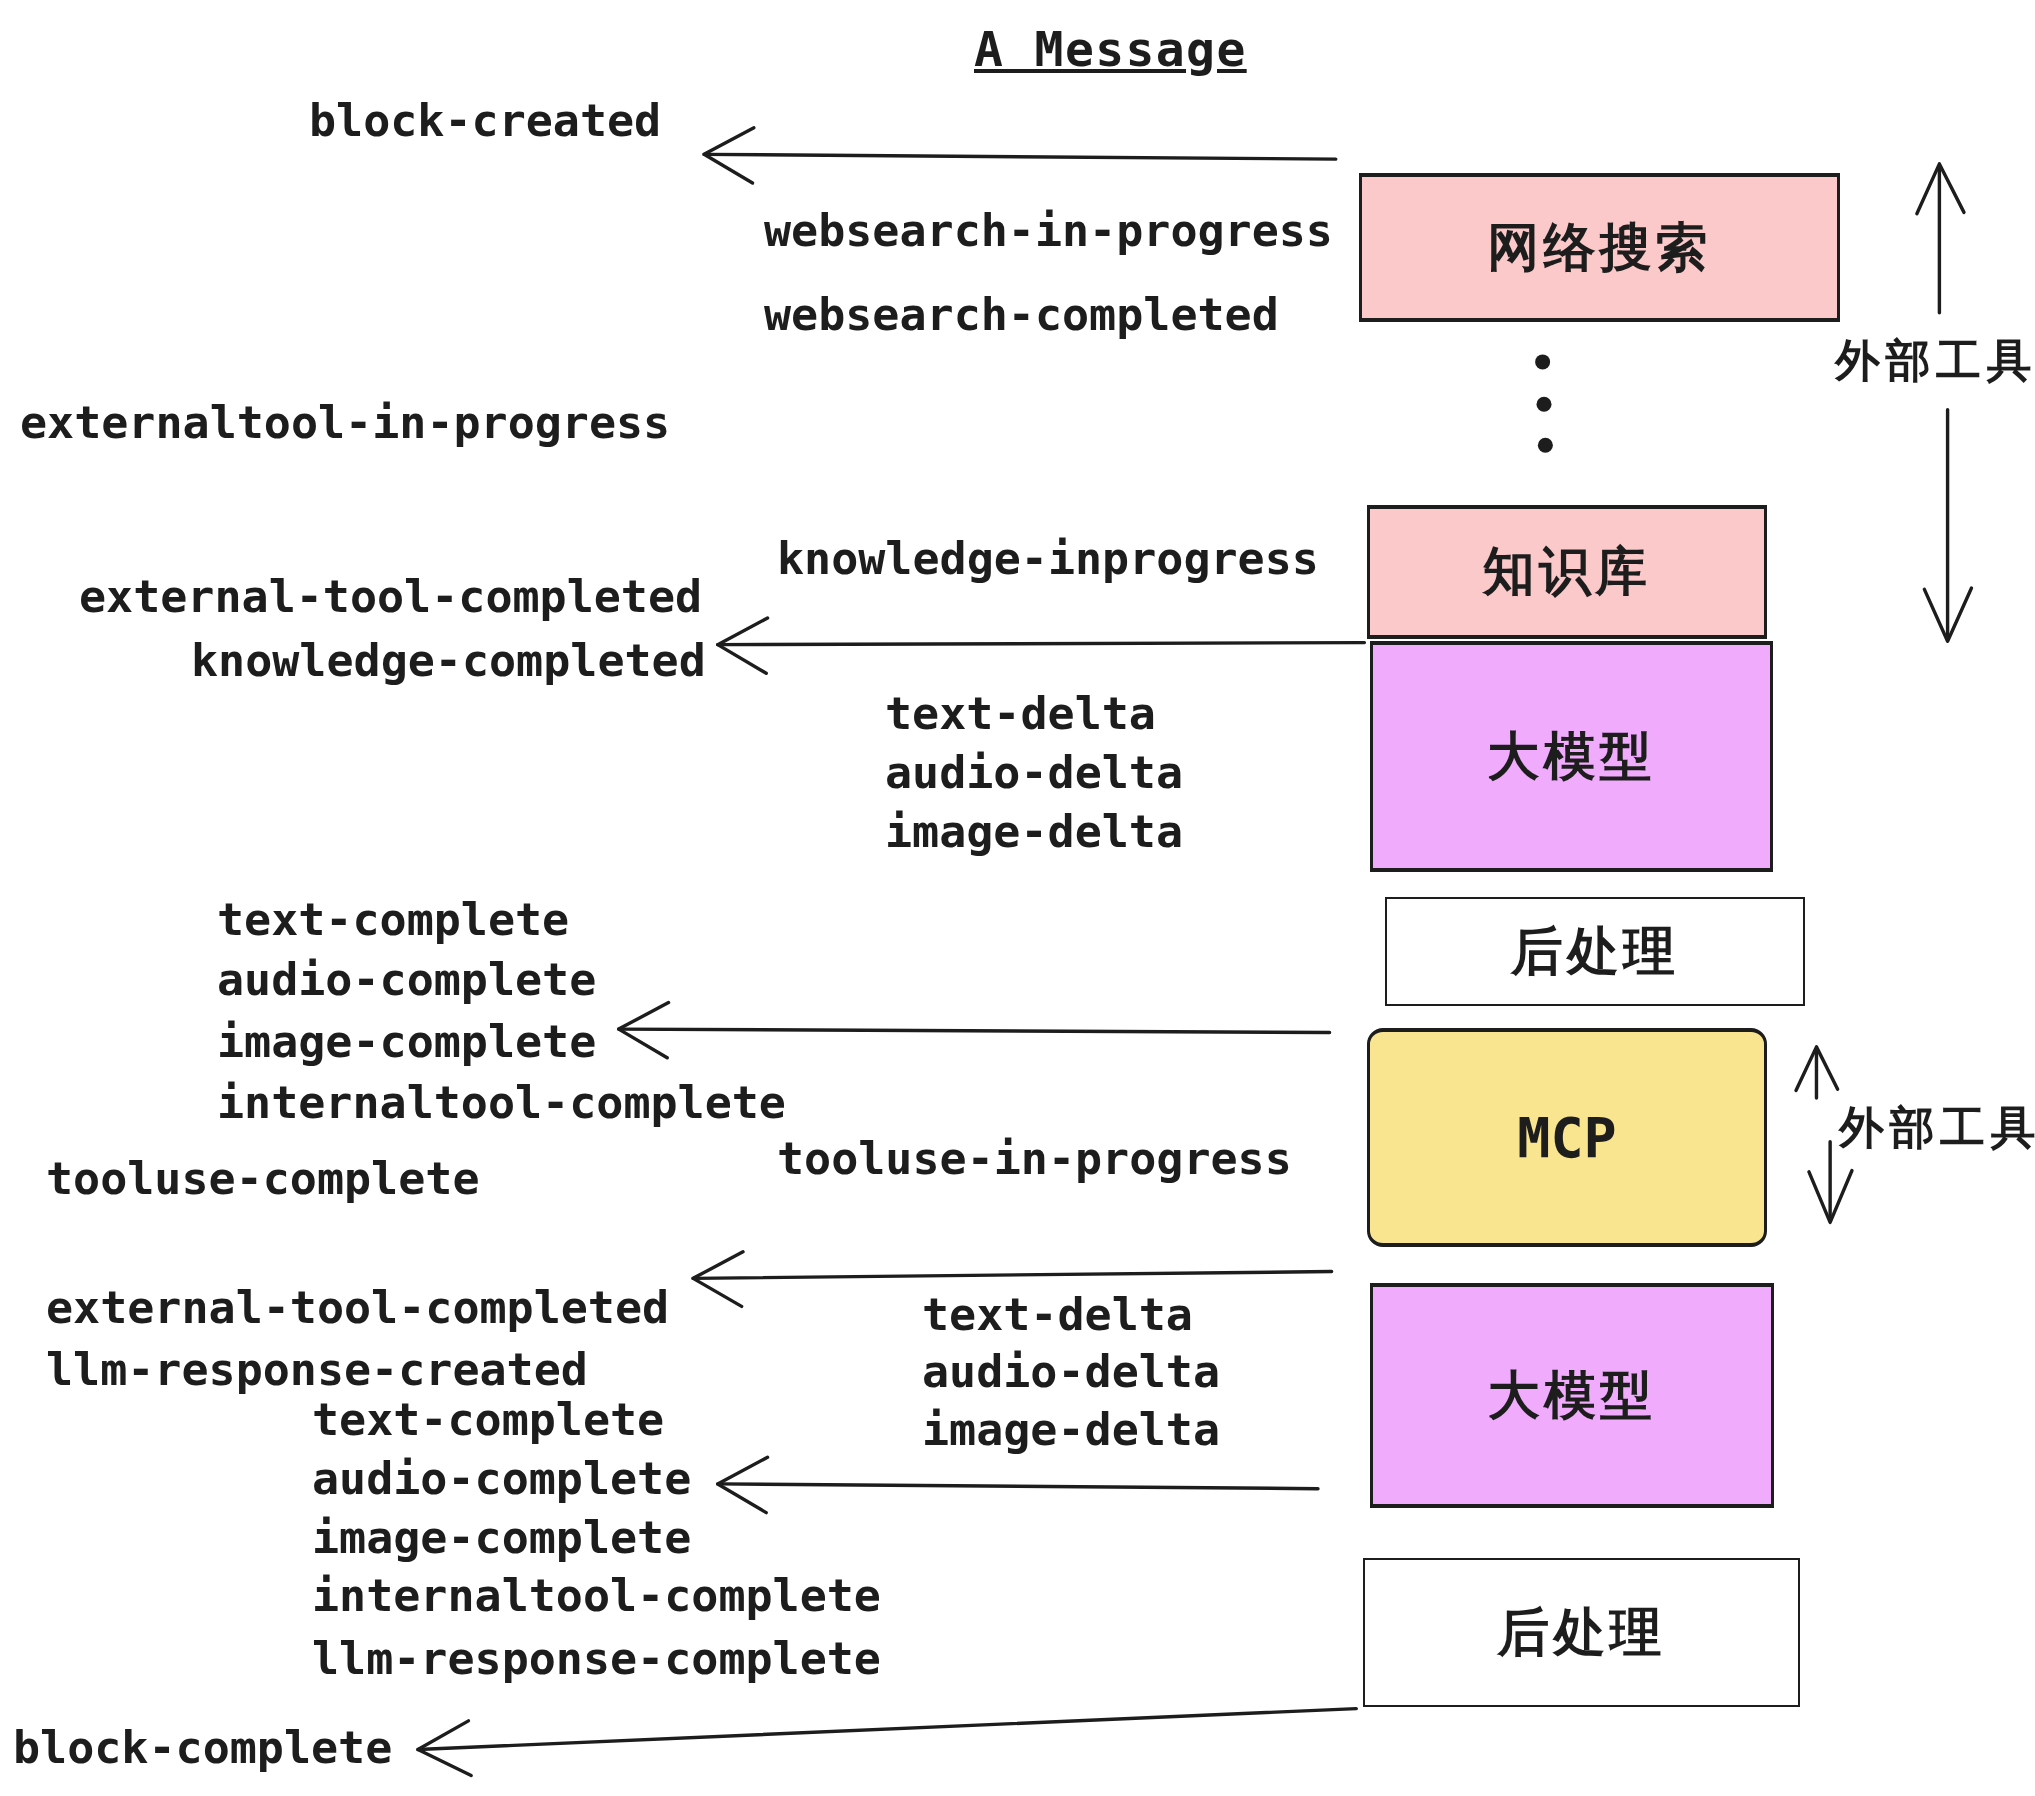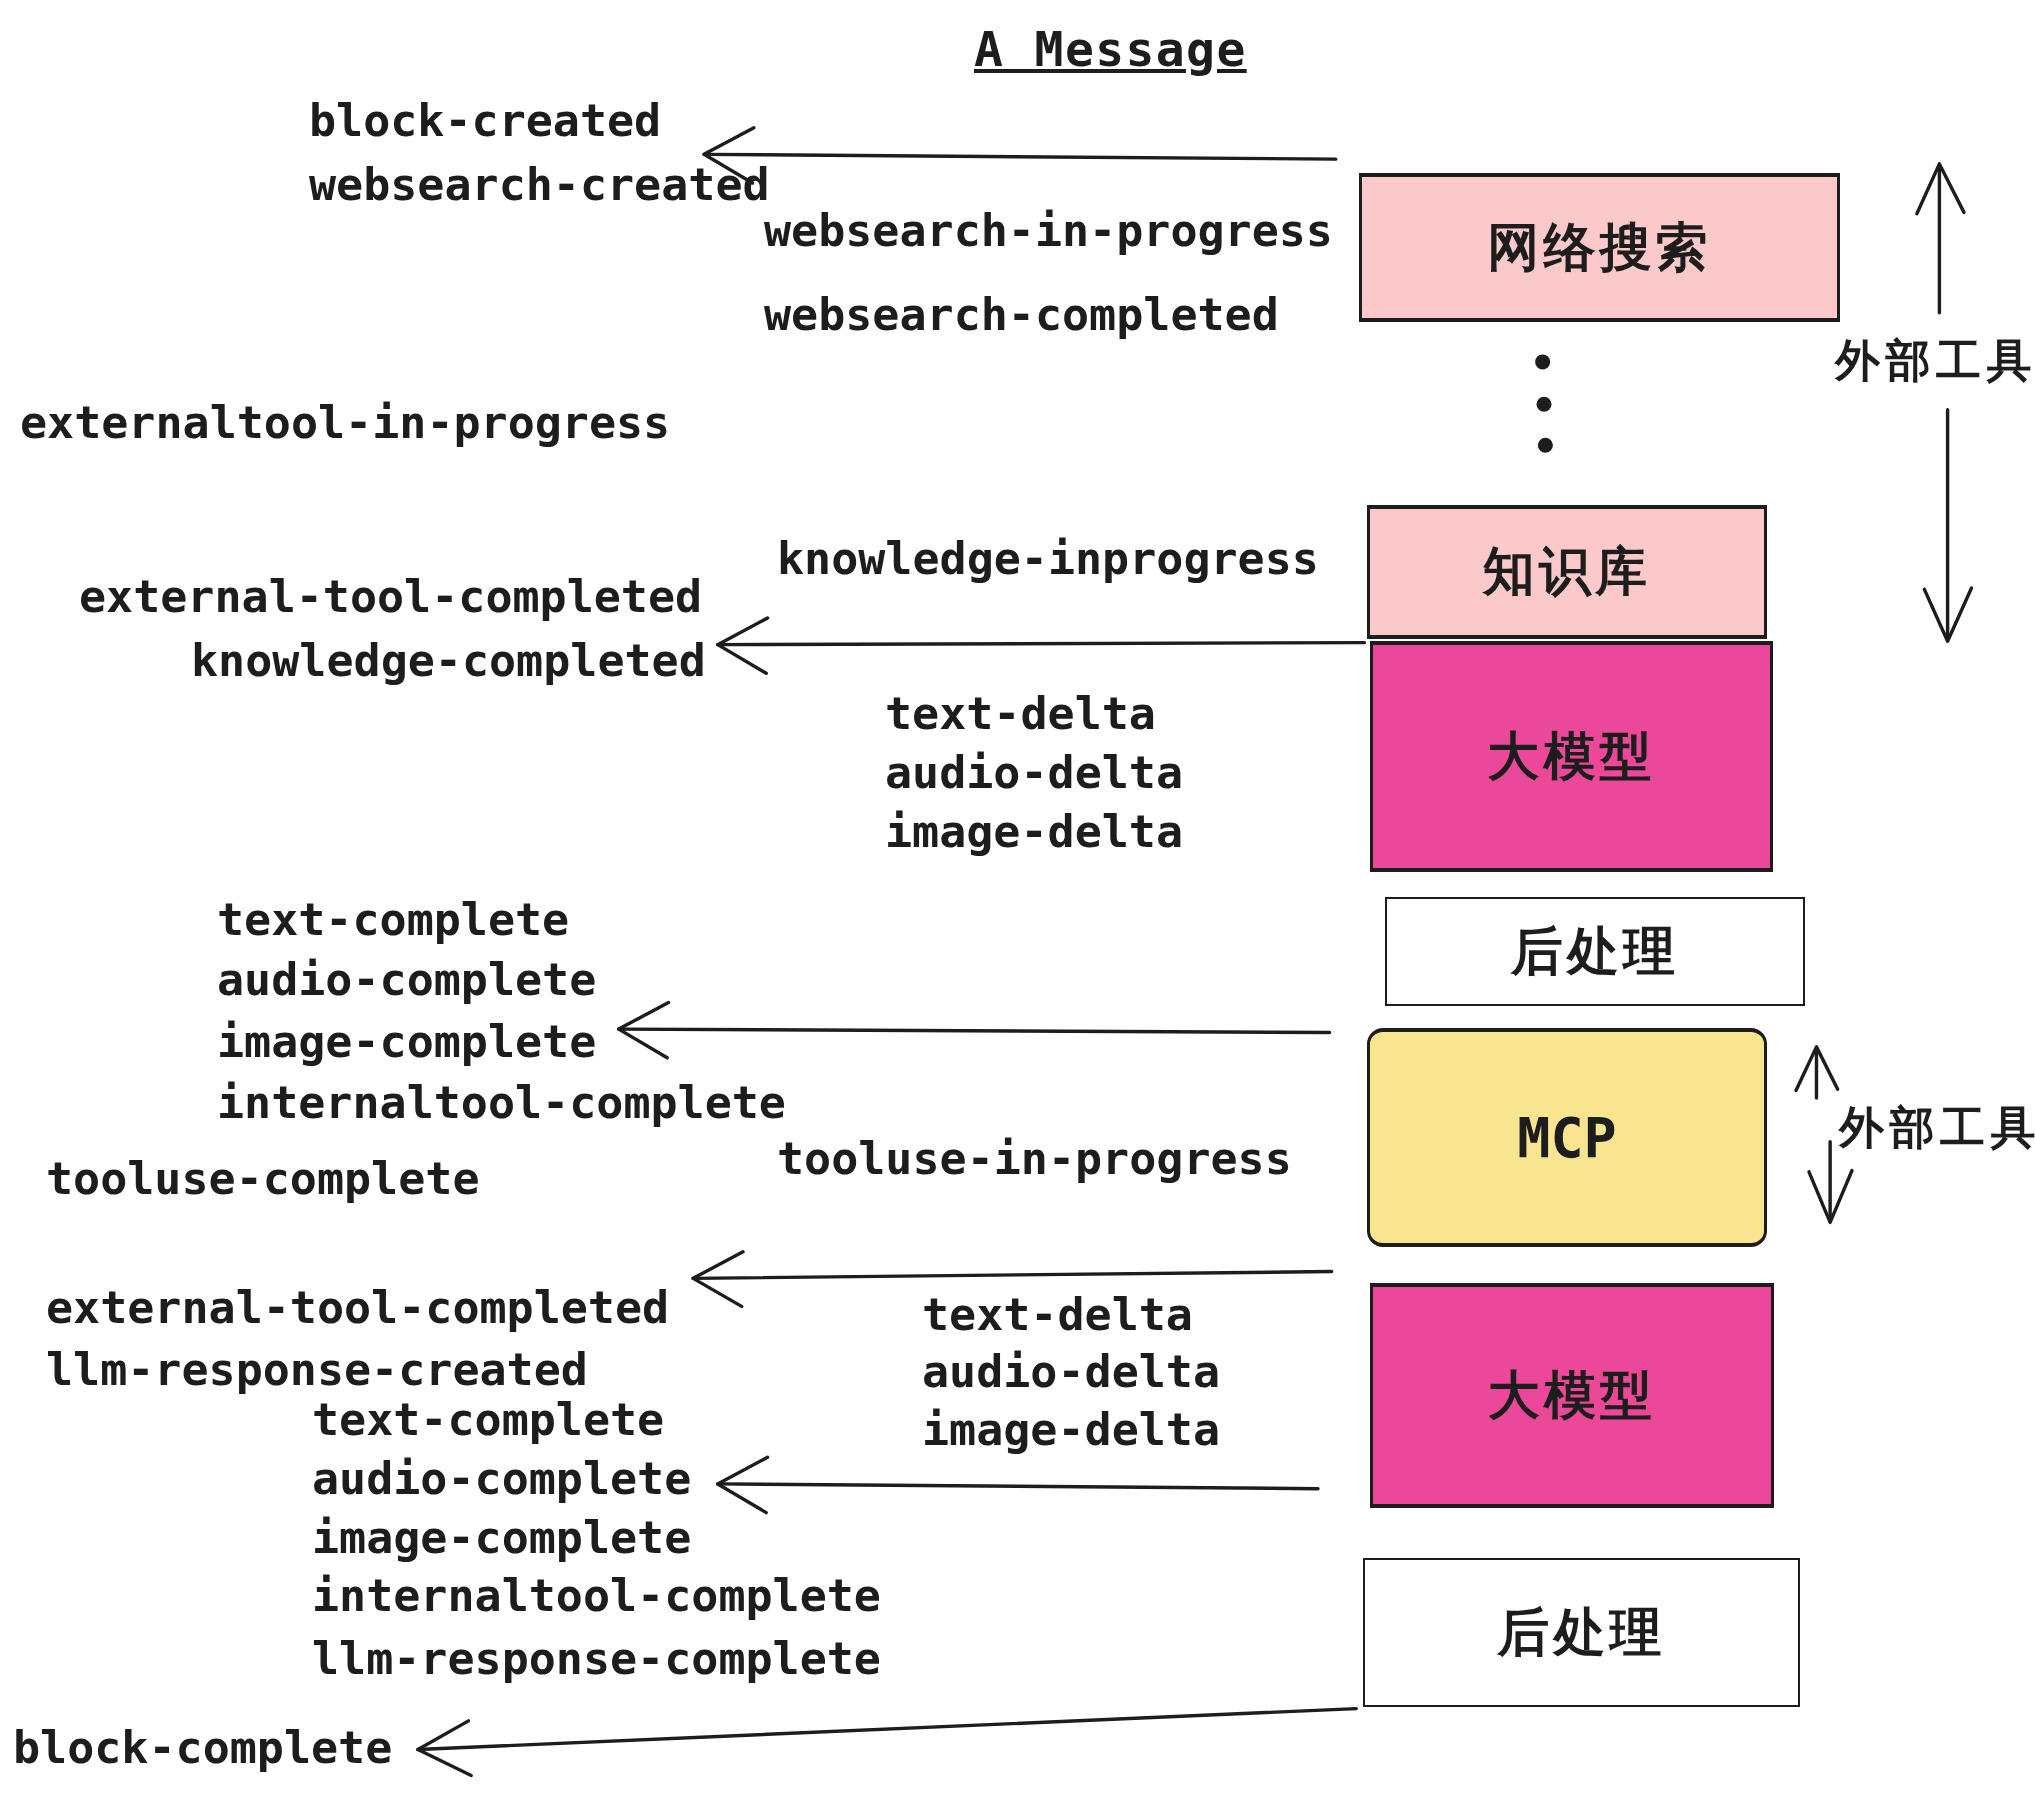--- a/index.html
+++ b/index.html
@@ -51,21 +51,21 @@
     border-bottom-width: 4.8px;
     display: flex;
     align-items: center;
     justify-content: center;
   }
   .box.white {
     border-width: 2.7px;
     background: #ffffff;
   }
   .box.pink   { background: #fbc9ca; }
-  .box.green  { background: #ec4899; }
+  .box.green  { background: #f0abfc; }
   .box.yellow { background: #f9e58f; }
   .box .cn {
     font: 600 52px "DejaVu Sans", "Liberation Sans", sans-serif;
     letter-spacing: 4.1px;
     white-space: nowrap;
   }
   .box .code {
     font: 700 55px "DejaVu Sans Mono", monospace;
     white-space: nowrap;
   }
@@ -126,21 +126,20 @@
     <g>
       <circle cx="2259" cy="530" r="11"></circle>
       <circle cx="2261" cy="592" r="11"></circle>
       <circle cx="2263" cy="652" r="11"></circle>
     </g>
   </svg>
 
   <div class="title" style="left:974px; top:49px;text-decoration:underline;">A Message</div>
 
   <div class="evt" style="left:309px;  top:120px;">block-created</div>
-  <div class="evt" style="left:309px;  top:184px;">websearch-created</div>
   <div class="evt" style="left:764px; top:230px;">websearch-in-progress</div>
   <div class="evt" style="left:764px; top:314px;">websearch-completed</div>
   <div class="evt" style="left:20px;   top:422px;">externaltool-in-progress</div>
   <div class="evt" style="left:777px; top:558px;">knowledge-inprogress</div>
   <div class="evt" style="left:79px;  top:596px;">external-tool-completed</div>
   <div class="evt" style="left:191px;  top:660px;">knowledge-completed</div>
   <div class="evt" style="left:885px; top:713px;">text-delta</div>
   <div class="evt" style="left:885px; top:772px;">audio-delta</div>
   <div class="evt" style="left:885px; top:831px;">image-delta</div>
   <div class="evt" style="left:217px;  top:919px;">text-complete</div>

